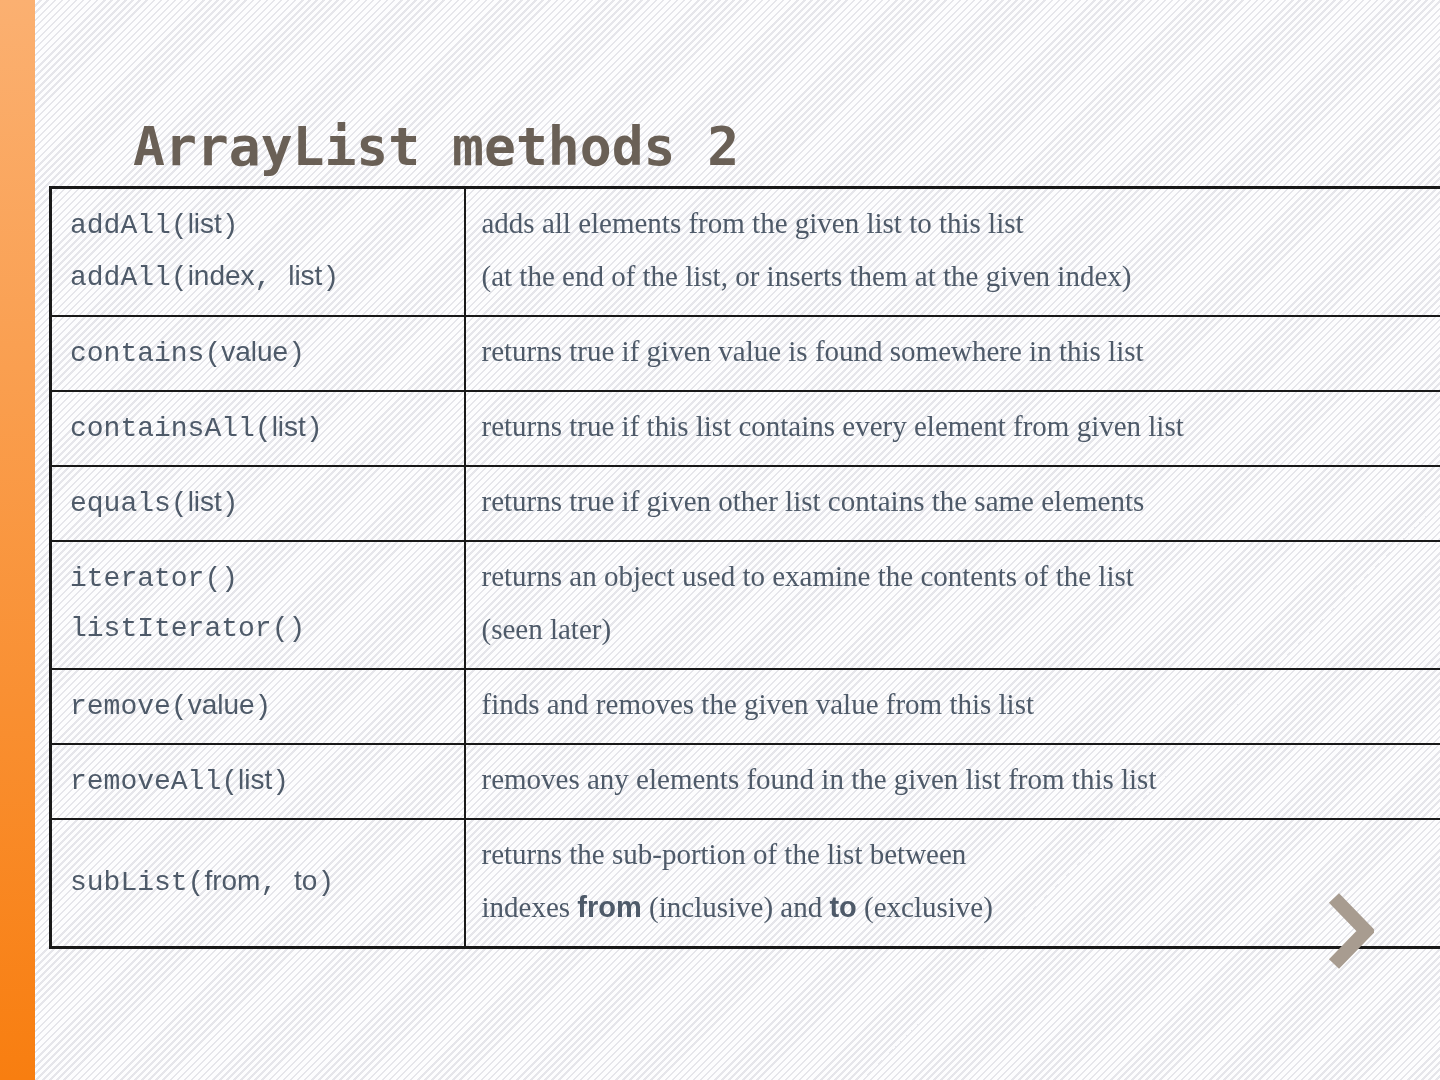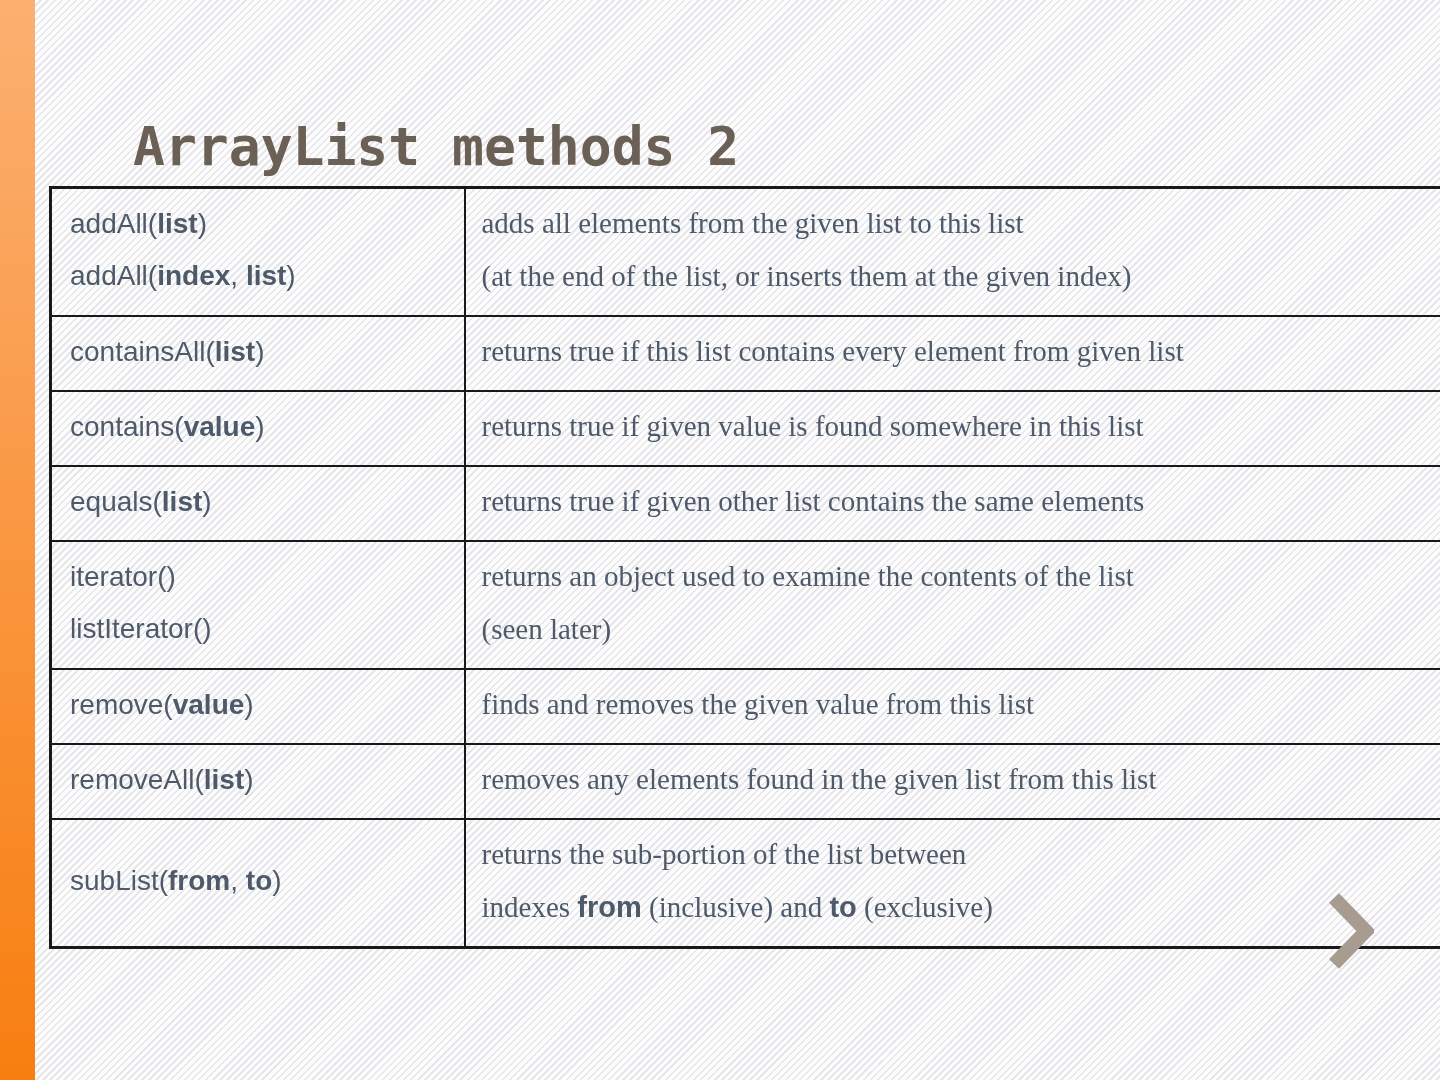--- a/index.html
+++ b/index.html
@@ -70,26 +70,26 @@
 
   td.method-cell { padding-left: 18px; }
   td.description-cell { padding-left: 16px; }
 
   .line {
     line-height: 48px;
     white-space: nowrap;
   }
 
   .seg-code {
-    font-family: Liberation Sans, sans-serif;
+    font-family: Liberation Mono, monospace;
     font-size: 28px;
   }
   .seg-param {
     font-family: "Liberation Sans", sans-serif;
-    font-weight: bold;
+    font-weight: normal;
     font-size: 28px;
   }
   .seg-plain {
     font-family: Liberation Serif, serif;
     font-size: 29px;
   }
   .seg-bold {
     font-family: "Liberation Sans", sans-serif;
     font-weight: bold;
     font-size: 29px;
@@ -128,32 +128,32 @@
           <div class="line"><span class="seg-code">addAll(</span><span class="seg-param">list</span><span class="seg-code">)</span></div>
           <div class="line"><span class="seg-code">addAll(</span><span class="seg-param">index</span><span class="seg-code">, </span><span class="seg-param">list</span><span class="seg-code">)</span></div>
         </td>
         <td class="description-cell">
           <div class="line"><span class="seg-plain">adds all elements from the given list to this list</span></div>
           <div class="line"><span class="seg-plain">(at the end of the list, or inserts them at the given index)</span></div>
         </td>
       </tr>
       <tr>
         <td class="method-cell">
+          <div class="line"><span class="seg-code">contains(</span><span class="seg-param">value</span><span class="seg-code">)</span></div>
+        </td>
+        <td class="description-cell">
+          <div class="line"><span class="seg-plain">returns true if given value is found somewhere in this list</span></div>
+        </td>
+      </tr>
+      <tr>
+        <td class="method-cell">
           <div class="line"><span class="seg-code">containsAll(</span><span class="seg-param">list</span><span class="seg-code">)</span></div>
         </td>
         <td class="description-cell">
           <div class="line"><span class="seg-plain">returns true if this list contains every element from given list</span></div>
-        </td>
-      </tr>
-      <tr>
-        <td class="method-cell">
-          <div class="line"><span class="seg-code">contains(</span><span class="seg-param">value</span><span class="seg-code">)</span></div>
-        </td>
-        <td class="description-cell">
-          <div class="line"><span class="seg-plain">returns true if given value is found somewhere in this list</span></div>
         </td>
       </tr>
       <tr>
         <td class="method-cell">
           <div class="line"><span class="seg-code">equals(</span><span class="seg-param">list</span><span class="seg-code">)</span></div>
         </td>
         <td class="description-cell">
           <div class="line"><span class="seg-plain">returns true if given other list contains the same elements</span></div>
         </td>
       </tr>

